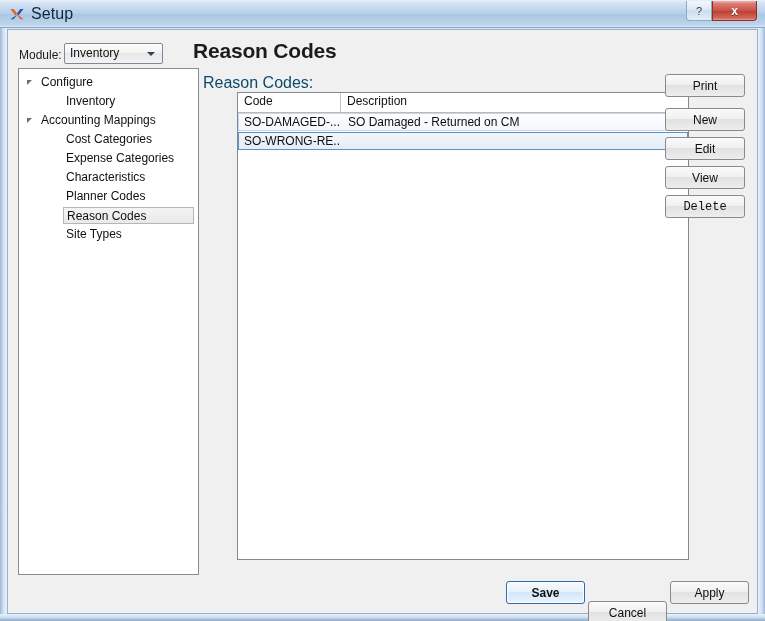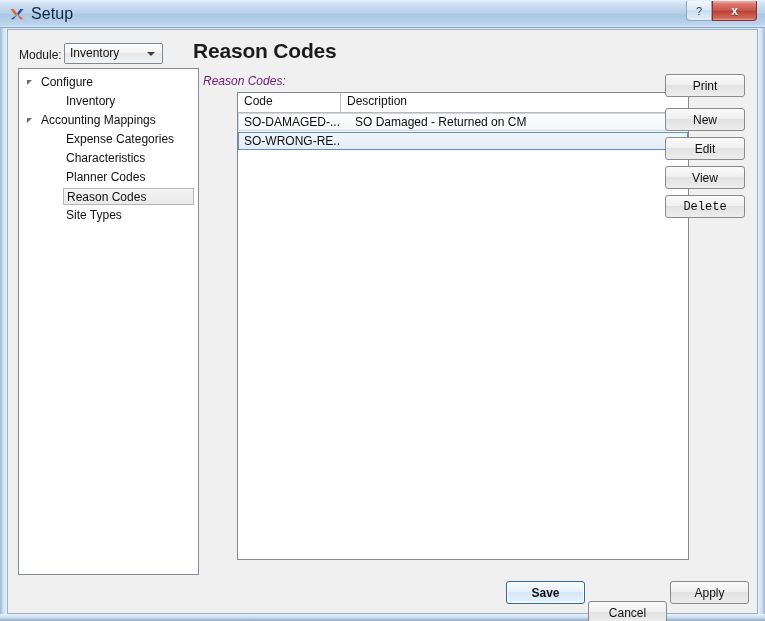--- a/index.html
+++ b/index.html
@@ -184,23 +184,22 @@
     width: 131px;
     background: linear-gradient(to bottom, #f4f4f4, #e9e9e9);
     border: 1px solid #b6b6b6;
     box-sizing: border-box;
   }
 
   
   #list-caption {
     position: absolute;
     left: 195px; top: 44px;
-    font-size: 12px;
-    color: #701a75;
-    font-style: italic;
+    font-size: 16px;
+    color: #0c4a6e;
   }
   #listbox {
     position: absolute;
     left: 195px; top: 62px;
     width: 452px;
     height: 468px;
     background: #ffffff;
     border: 1px solid #848890;
     box-sizing: border-box;
     overflow: hidden;
@@ -243,21 +242,21 @@
   .list-row .cell {
     position: absolute;
     top: 0;
     line-height: 16px;
     font-size: 12px;
     color: #0d0d0d;
     white-space: nowrap;
     overflow: hidden;
   }
   .list-row .cell.code { left: 5px; width: 96px; }
-  .list-row .cell.desc { left: 116px; right: 3px; }
+  .list-row .cell.desc { left: 109px; right: 3px; }
 
   
   .btn {
     background: linear-gradient(to bottom, #fafafa 0%, #f0f0f0 46%, #e2e2e2 50%, #ededed 100%);
     border: 1px solid #8a8a8a;
     border-radius: 3px;
     box-sizing: border-box;
     font-family: "Liberation Sans", sans-serif;
     font-size: 12px;
     color: #101010;
@@ -337,20 +336,23 @@
         <div class="tree-node level0" style="margin-top: 4px;">
           <span class="expander"></span>
           <span class="node-label">Configure</span>
         </div>
         <div class="tree-node level1">
           <span class="node-label">Inventory</span>
         </div>
         <div class="tree-node level0">
           <span class="expander"></span>
           <span class="node-label">Accounting Mappings</span>
+        </div>
+        <div class="tree-node level1">
+          <span class="node-label">Cost Categories</span>
         </div>
         <div class="tree-node level1">
           <span class="node-label">Expense Categories</span>
         </div>
         <div class="tree-node level1">
           <span class="node-label">Characteristics</span>
         </div>
         <div class="tree-node level1">
           <span class="node-label">Planner Codes</span>
         </div>

